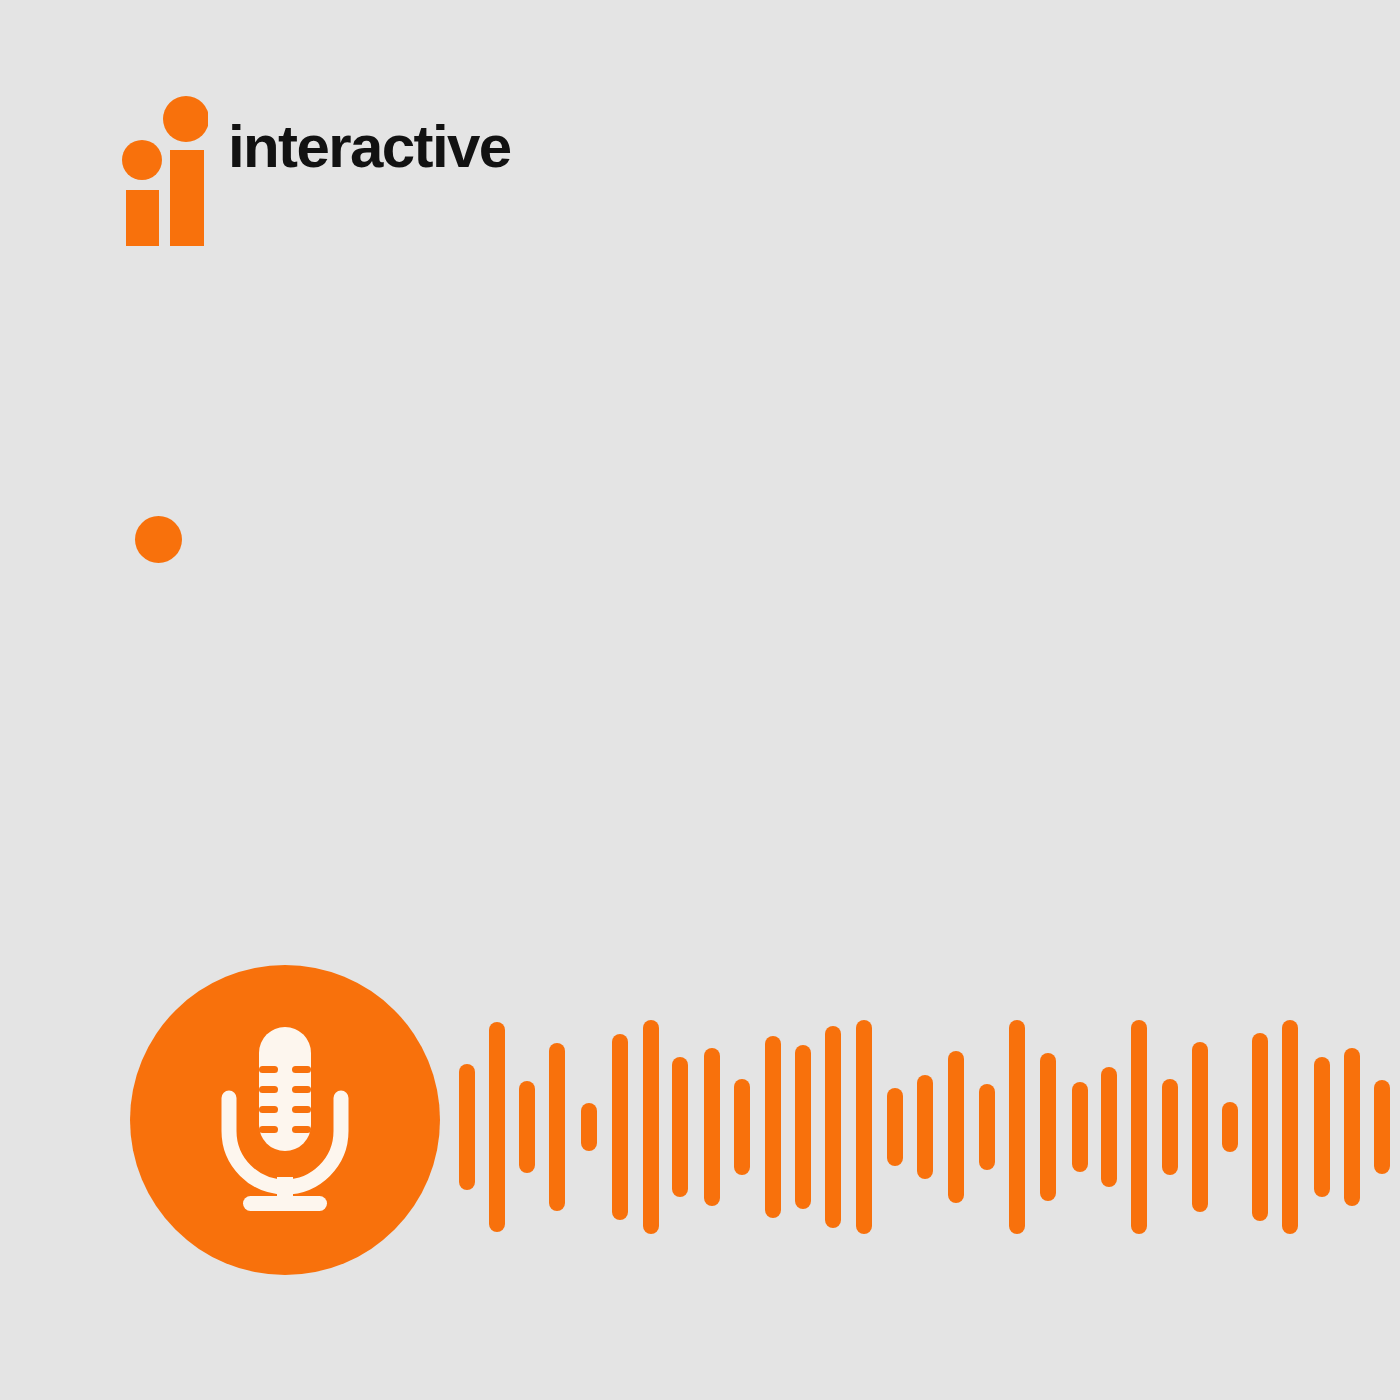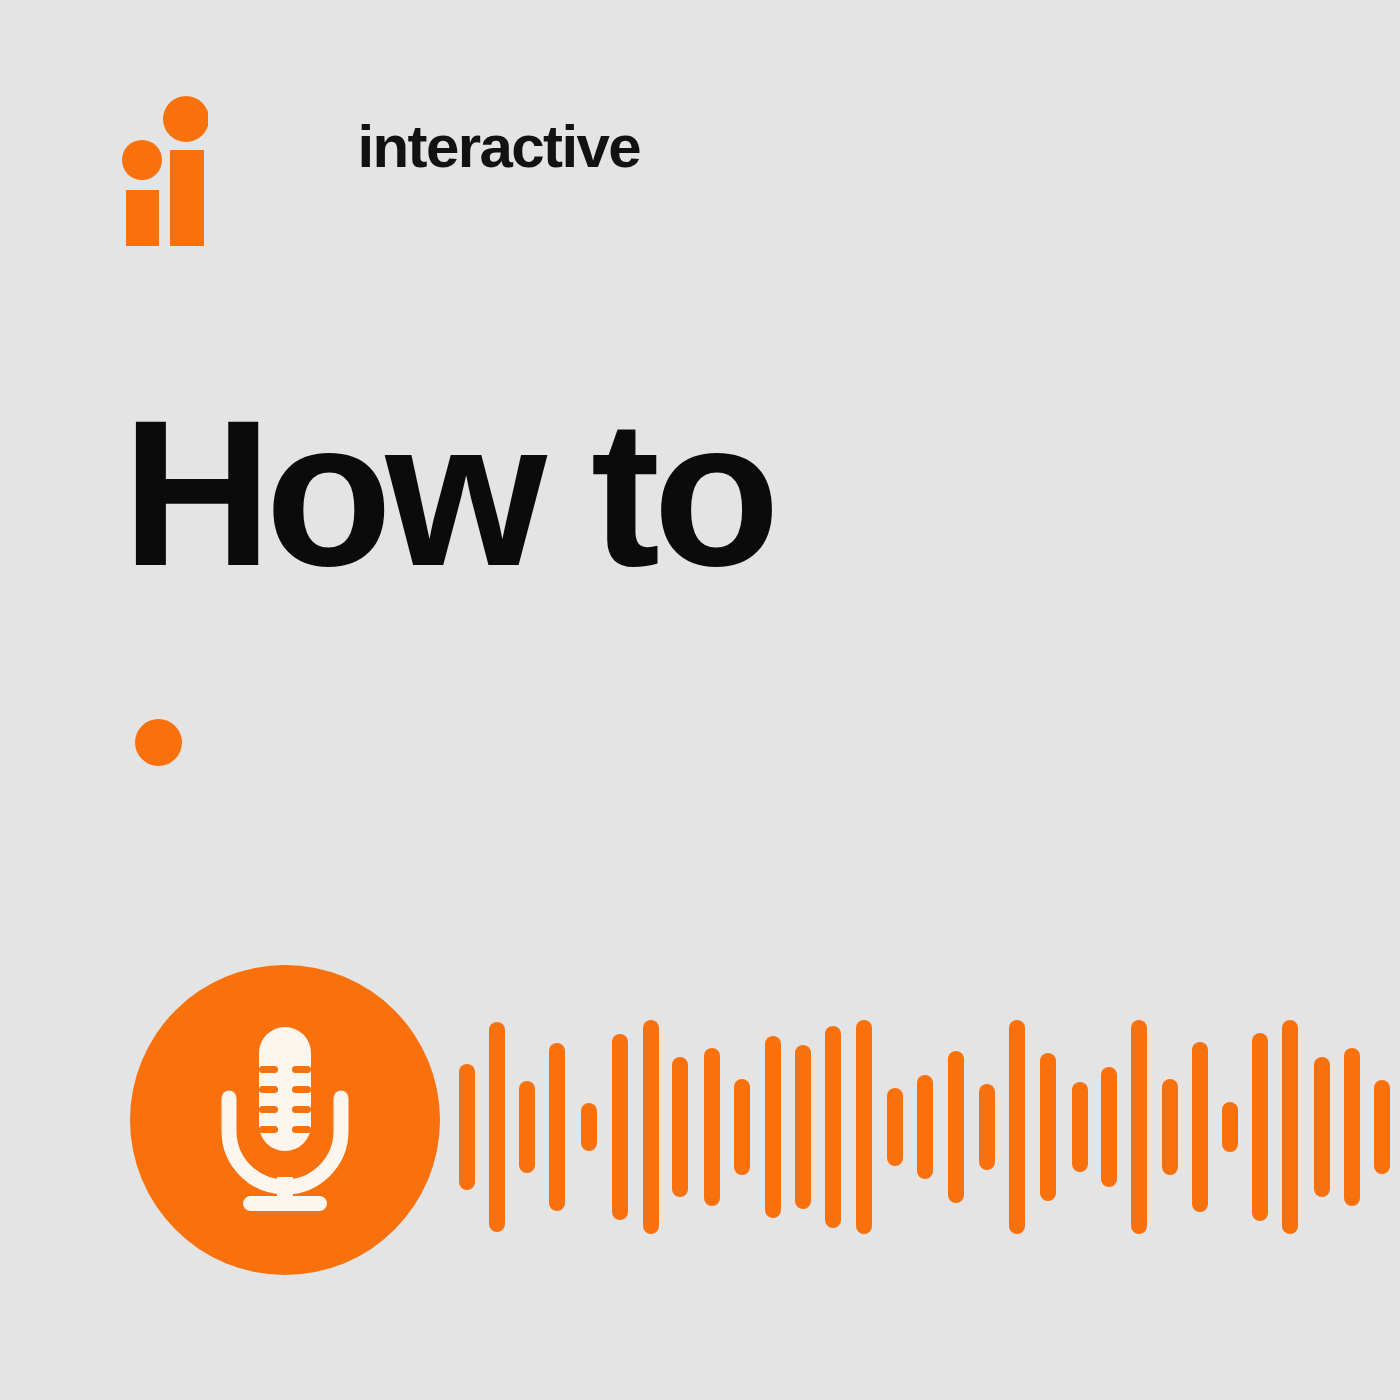--- a/index.html
+++ b/index.html
@@ -34,25 +34,24 @@
   #brand-mark {
     position: absolute;
     left: 0;
     top: 0;
     width: 86px;
     height: 150px;
   }
 
   #brand-wordmark {
     position: absolute;
-    left: 118px;
+    left: 106px;
     top: 22px;
     width: 400px;
     line-height: 0.95;
-    text-align: right;
   }
   .wordmark-line {
     display: block;
     font-family: "Liberation Sans", sans-serif;
     font-weight: 700;
     font-size: 60px;
     letter-spacing: -1.6px;
     color: #121212;
     white-space: nowrap;
   }
@@ -137,21 +136,20 @@
       </svg>
     </div>
 
     <div id="brand-wordmark">
       <span class="wordmark-line">interactive</span>
     </div>
 
   </div>
 
   <div id="show-title">
-    <span class="title-line">How to</span>
     <span class="title-line"><span class="title-dot"></span></span>
   </div>
 
   <div id="mic-badge">
     <div id="mic-icon">
       <svg width="140" height="186" viewBox="0 0 140 186" xmlns="http://www.w3.org/2000/svg" aria-hidden="true">
 
         <rect x="44" y="0" width="52" height="124" rx="26" fill="#fdf6ee"></rect>
 
         <rect x="44" y="39" width="19" height="7" rx="3.5" fill="#f8710c"></rect>

